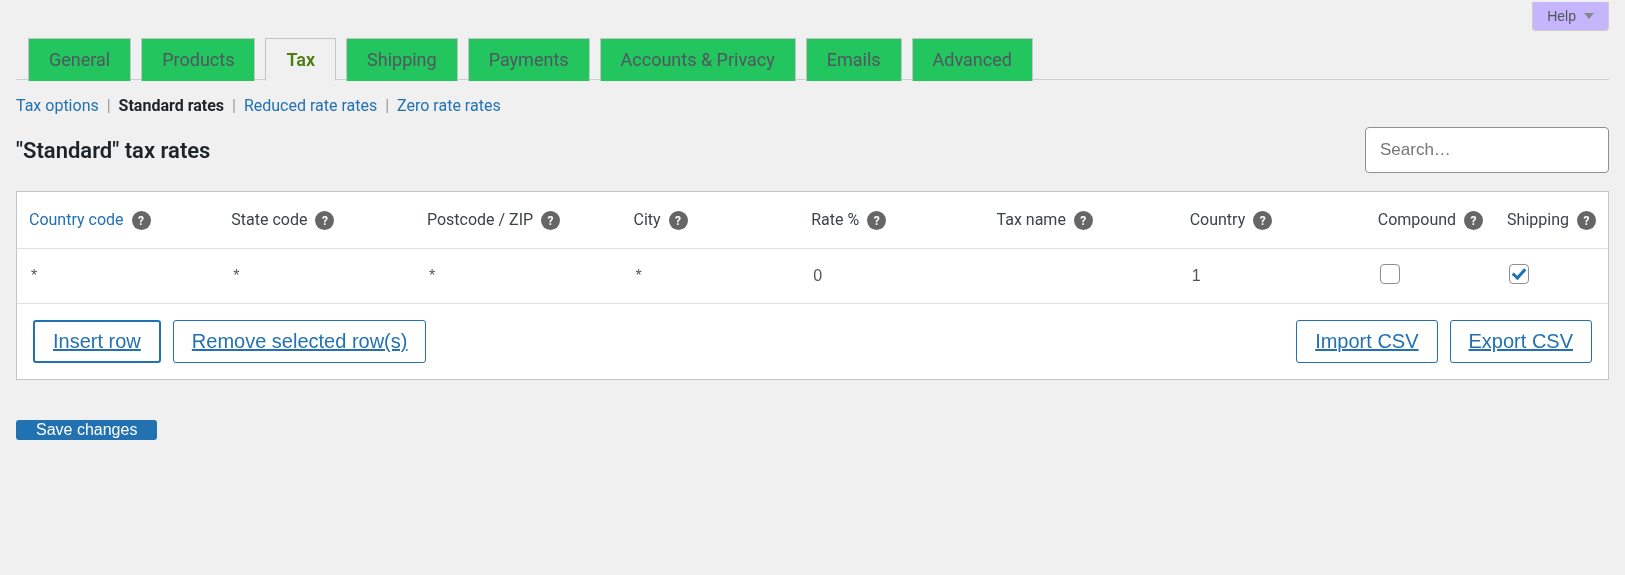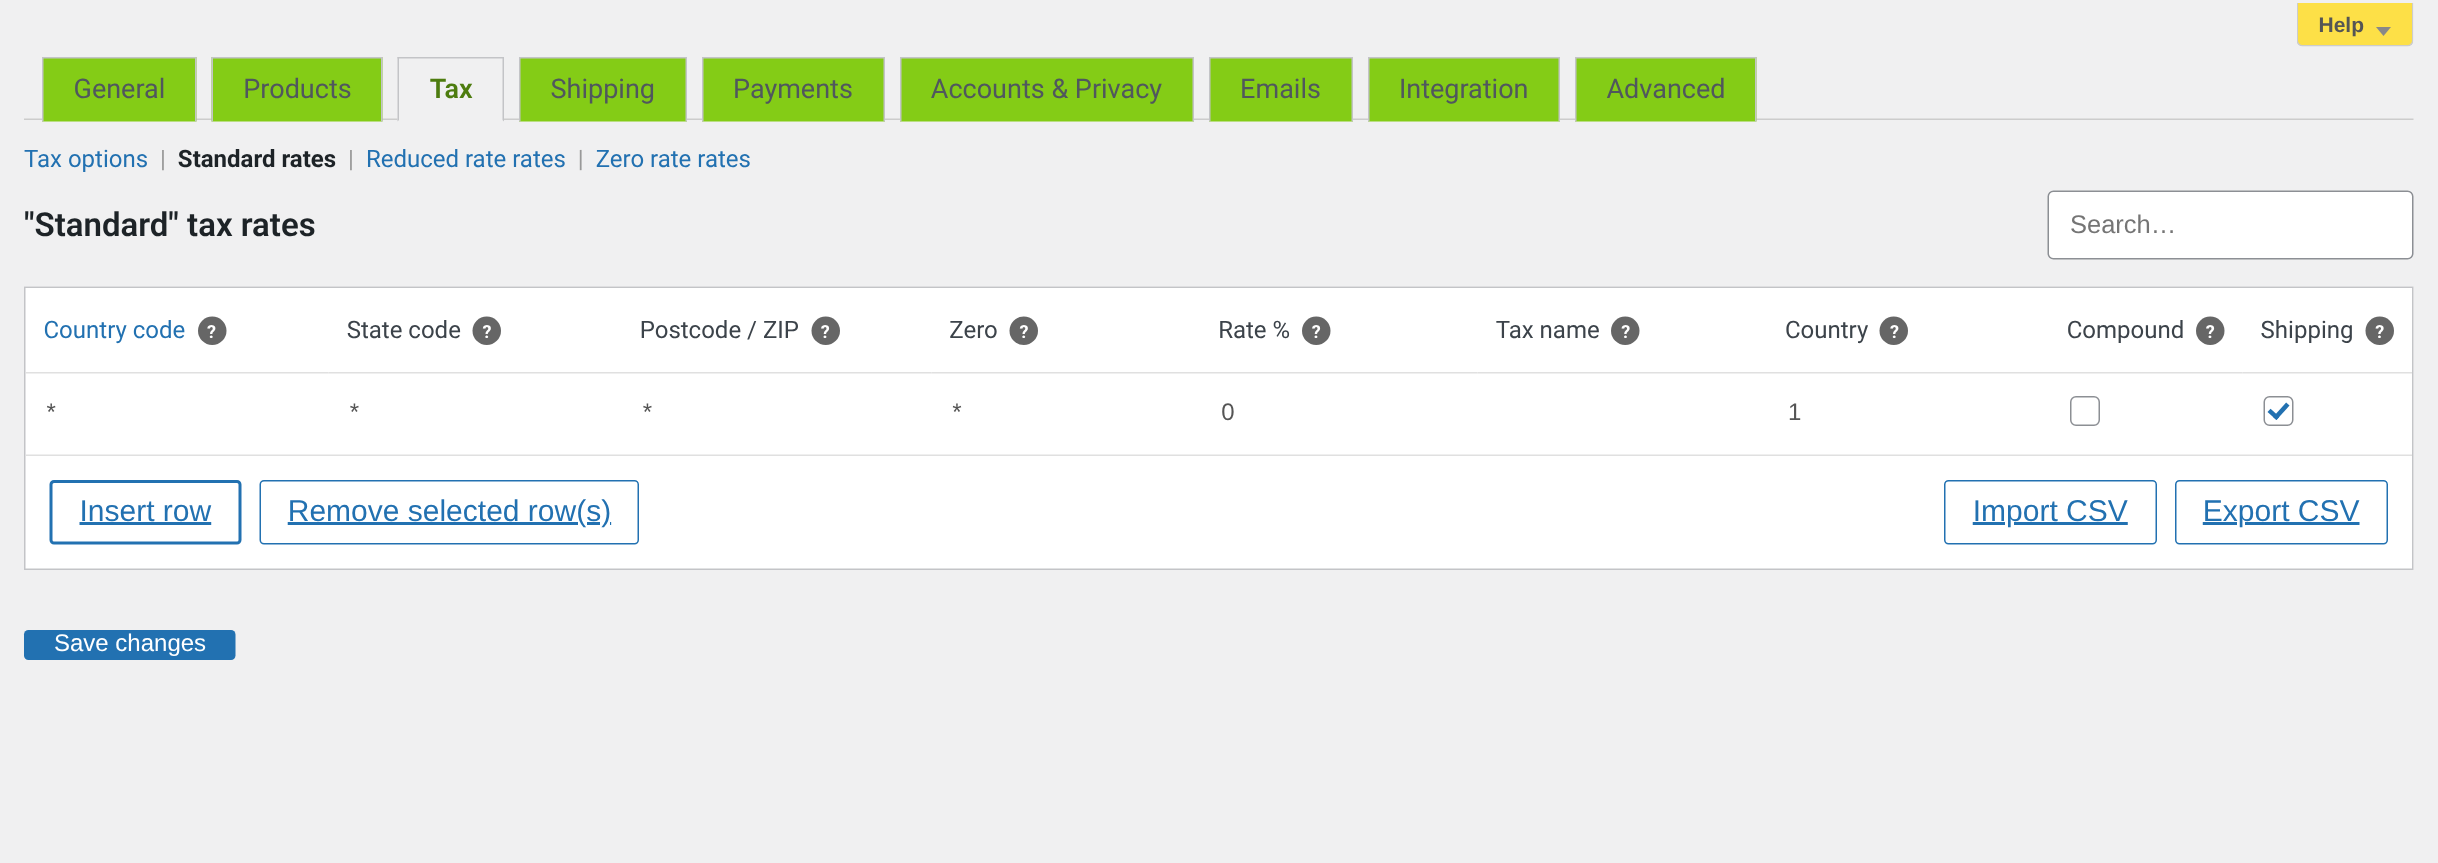--- a/index.html
+++ b/index.html
@@ -11,48 +11,47 @@
     font-size: 15px;
     color: #3c434a;
     width: 1625px;
   }
   .help-row {
     display: flex;
     justify-content: flex-end;
     padding: 2px 0 6px 0;
   }
   .help-btn {
-    background: #fde047;
+    background: #c4b5fd;
     border: 1px solid #ccc;
     border-top: none;
     border-radius: 0 0 4px 4px;
     padding: 6px 14px;
     font-size: 14px;
     color: #555;
     cursor: pointer;
     display: flex;
-    align-items: flex-end;
+    align-items: center;
     gap: 8px;
-    font-weight: bold;
   }
   .help-btn .tri {
     width: 0; height: 0;
     border-left: 5px solid transparent;
     border-right: 5px solid transparent;
     border-top: 6px solid #888;
   }
   .nav-tabs {
     display: flex;
     gap: 10px;
     border-bottom: 1px solid #ccc;
     padding-left: 12px;
     margin-bottom: 16px;
   }
   .nav-tab {
-    background: #84cc16;
+    background: #22c55e;
     border: 1px solid #c3c4c7;
     border-bottom: none;
     padding: 10px 20px;
     font-size: 18px;
     color: #50575e;
     cursor: pointer;
     margin-bottom: -1px;
     position: relative;
     top: 1px;
   }
@@ -196,21 +195,20 @@
 </div>
 
 <div class="nav-tabs">
   <div class="nav-tab">General</div>
   <div class="nav-tab">Products</div>
   <div class="nav-tab active">Tax</div>
   <div class="nav-tab">Shipping</div>
   <div class="nav-tab">Payments</div>
   <div class="nav-tab">Accounts &amp; Privacy</div>
   <div class="nav-tab">Emails</div>
-  <div class="nav-tab">Integration</div>
   <div class="nav-tab">Advanced</div>
 </div>
 
 <div class="subnav">
   <a>Tax options</a>
   <span class="sep">|</span>
   <span class="current">Standard rates</span>
   <span class="sep">|</span>
   <a>Reduced rate rates</a>
   <span class="sep">|</span>
@@ -232,21 +230,21 @@
         </th>
         <th>
           <span>State code</span>
           <span class="help-icon">?</span>
         </th>
         <th>
           <span>Postcode / ZIP</span>
           <span class="help-icon">?</span>
         </th>
         <th>
-          <span>Zero</span>
+          <span>City</span>
           <span class="help-icon">?</span>
         </th>
         <th>
           <span>Rate %</span>
           <span class="help-icon">?</span>
         </th>
         <th>
           <span>Tax name</span>
           <span class="help-icon">?</span>
         </th>

